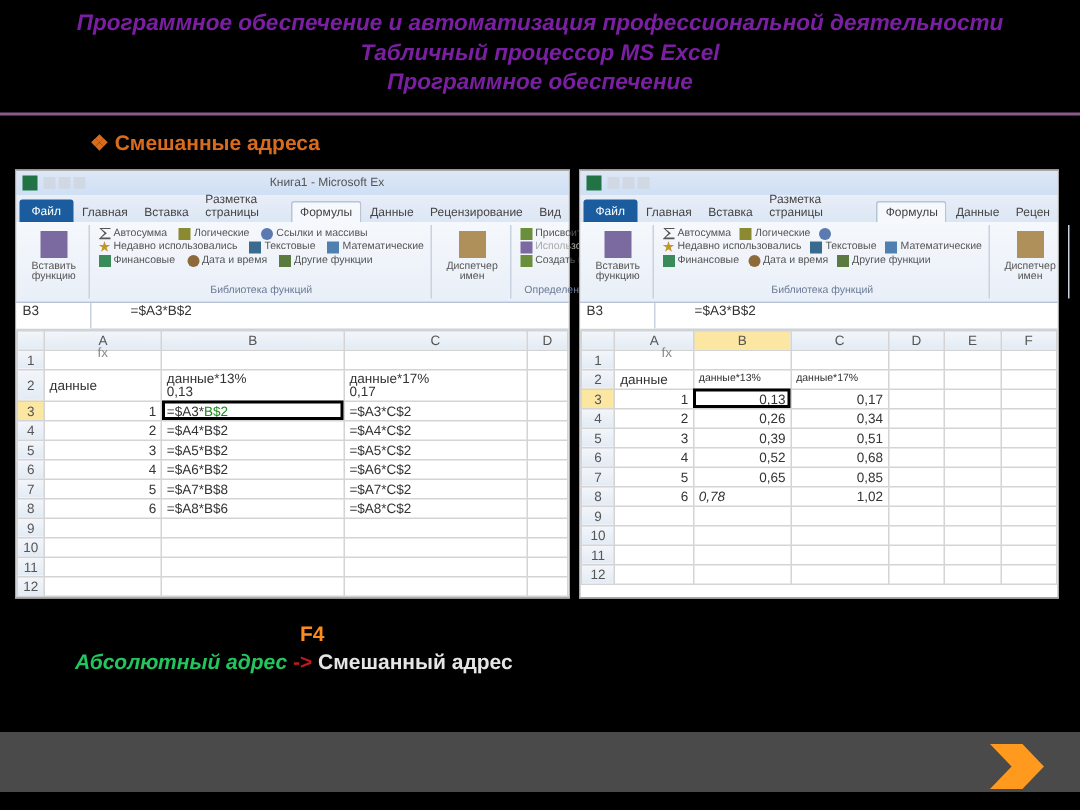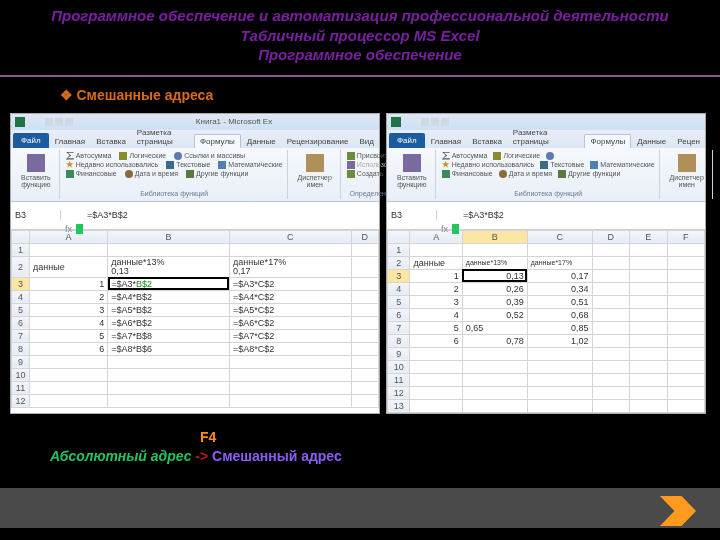--- a/index.html
+++ b/index.html
@@ -6,51 +6,51 @@
   body { width: 720px; height: 540px; background: #000; font-family: "Segoe UI", Arial, sans-serif; overflow: hidden; position: relative; }
   .header { padding: 6px 10px; }
   .header h1 { color: #7b1fa2; font-size: 15px; font-weight: bold; font-style: italic; text-align: center; line-height: 1.3; }
   .hr-line { height: 2px; background: #8b5a8b; margin: 4px 0 10px 0; }
   .subtitle { color: #d96b1c; font-size: 14px; font-weight: bold; padding-left: 60px; margin-bottom: 10px; }
   .subtitle::before { content: "❖ "; }
   .shots { display: flex; gap: 6px; padding: 0 10px; }
   .excel { background: #fff; font-size: 8px; color: #333; border: 1px solid #aaa; }
   .excel.left { width: 370px; }
   .excel.right { width: 320px; }
-  .titlebar { background: linear-gradient(#dde7f5,#cfe0f5); height: 16px; display: flex; align-items: center; padding: 0 4px; gap: 20px; }
+  .titlebar { background: linear-gradient(#dde7f5,#cfe0f5); height: 16px; display: flex; align-items: center; padding: 0 4px; gap: 4px; }
   .titlebar .xl { width: 10px; height: 10px; background: #217346; display: inline-block; }
   .titlebar .winbtn { display: flex; gap: 2px; }
   .titlebar .winbtn span { width: 8px; height: 8px; background: #d0d8e4; display: inline-block; }
   .titlebar .ttl { flex: 1; text-align: center; font-size: 8px; color: #555; }
   .tabs { background: linear-gradient(#e9eef8,#dce6f4); display: flex; align-items: flex-end; height: 18px; padding-left: 2px; gap: 1px; font-size: 8px; }
   .tabfile { background: #1a5c9e; color: #fff; padding: 3px 8px; border-radius: 2px 2px 0 0; font-size: 8px; }
   .tab { padding: 2px 5px; color: #444; }
   .tab.active { background: #f5f8fc; border: 1px solid #b8c4d6; border-bottom: none; border-radius: 2px 2px 0 0; }
   .ribbon { background: linear-gradient(#f5f8fc,#e9eff8); border-bottom: 1px solid #b8c4d6; display: flex; height: 54px; padding: 2px; gap: 2px; }
   .rgroup { border-right: 1px solid #c8d2e0; padding: 2px 4px; display: flex; flex-direction: column; justify-content: space-between; font-size: 7px; color: #555; }
   .rgroup .items { display: flex; flex-direction: column; gap: 1px; }
   .rgroup .glabel { text-align: center; color: #6b7a94; font-size: 7px; }
   .rbtn { display: flex; align-items: center; gap: 2px; white-space: nowrap; }
   .rbtn .ico { width: 8px; height: 8px; display: inline-block; }
   .bigbtn { display: flex; flex-direction: column; align-items: center; justify-content: center; padding: 2px 4px; gap: 2px; }
   .bigbtn .ico { width: 18px; height: 18px; }
-  .fxbar { display: flex; align-items: center; background: #fff; border-bottom: 1px solid #c8d2e0; height: 28px; font-size: 9px; }
+  .fxbar { display: flex; background: #fff; border-bottom: 1px solid #c8d2e0; height: 18px; font-size: 9px; }
   .namebox { width: 50px; border-right: 1px solid #c8d2e0; padding: 0 4px; background: #fff; }
   .fxlabel { padding: 0 4px; color: #888; border-right: 7px solid #22c55e; margin-top: 28px; }
   .fxinput { flex: 1; padding: 0 4px; }
   table.grid { border-collapse: collapse; width: 100%; font-size: 9px; }
   table.grid th, table.grid td { border: 1px solid #d4d4d4; padding: 1px 3px; height: 13px; text-align: left; background: #fff; }
   table.grid th { background: linear-gradient(#f3f6fb,#e4ebf4); text-align: center; color: #555; font-weight: normal; }
   table.grid th.rowh { width: 18px; text-align: center; }
   table.grid td.sel { outline: 2px solid #000; outline-offset: -2px; }
   table.grid th.colsel { background: #fbe6a2; }
   .footer-text { margin-top: 14px; padding-left: 50px; font-size: 14px; color: #fff; line-height: 1.4; }
   .footer-text .f4 { color: #ff8c1a; font-weight: bold; }
   .footer-text .abs { color: #22c55e; font-weight: bold; font-style: italic; }
-  .footer-text .mix { color: #8b5cf6; font-weight: bold; }
+  .footer-text .mix { color: #e5e5e5; font-weight: bold; }
   .footer-text .arrow { color: #c01a1a; font-weight: bold; }
   .bottombar { position: absolute; left: 0; bottom: 12px; width: 720px; height: 40px; background: #4a4a4a; }
   .navarrow { position: absolute; right: 24px; bottom: 14px; width: 36px; height: 30px; background: #ff9a1f; clip-path: polygon(0 0, 60% 0, 100% 50%, 60% 100%, 0 100%, 40% 50%); }
   .ico.sum { background: #555; clip-path: polygon(0 0,100% 0,100% 15%,25% 15%,70% 50%,25% 85%,100% 85%,100% 100%,0 100%,50% 50%);}
   .ico.star { background: #c0982a; clip-path: polygon(50% 0,61% 35%,98% 35%,68% 57%,79% 91%,50% 70%,21% 91%,32% 57%,2% 35%,39% 35%);}
   .ico.book { background: #6a8e3a; }
   .ico.txt { background: #3a6a8e; }
   .ico.clock { background: #8e6a3a; border-radius:50%; }
   .ico.q { background: #5a7ab0; border-radius:50%; }
   .ico.math { background: #5080b0; }
@@ -427,30 +427,30 @@
             <td style="text-align: right;">4</td>
             <td style="text-align: right;">0,52</td>
             <td style="text-align: right;">0,68</td>
             <td></td>
             <td></td>
             <td></td>
           </tr>
           <tr>
             <th class="rowh">7</th>
             <td style="text-align: right;">5</td>
-            <td style="text-align: left;">0,65</td>
+            <td style="text-align: right;">0,65</td>
             <td style="text-align: right;">0,85</td>
             <td></td>
             <td></td>
             <td></td>
           </tr>
           <tr>
             <th class="rowh">8</th>
             <td style="text-align: right;">6</td>
-            <td style="text-align: right;">0,78</td>
+            <td style=" font-style: italic;">0,78</td>
             <td style="text-align: right;">1,02</td>
             <td></td>
             <td></td>
             <td></td>
           </tr>
           <tr>
             <th class="rowh">9</th>
             <td></td>
             <td></td>
             <td></td>
@@ -471,29 +471,20 @@
             <th class="rowh">11</th>
             <td></td>
             <td></td>
             <td></td>
             <td></td>
             <td></td>
             <td></td>
           </tr>
           <tr>
             <th class="rowh">12</th>
-            <td></td>
-            <td></td>
-            <td></td>
-            <td></td>
-            <td></td>
-            <td></td>
-          </tr>
-          <tr>
-            <th class="rowh">13</th>
             <td></td>
             <td></td>
             <td></td>
             <td></td>
             <td></td>
             <td></td>
           </tr>
         </tbody>
     </table>
   </div>

